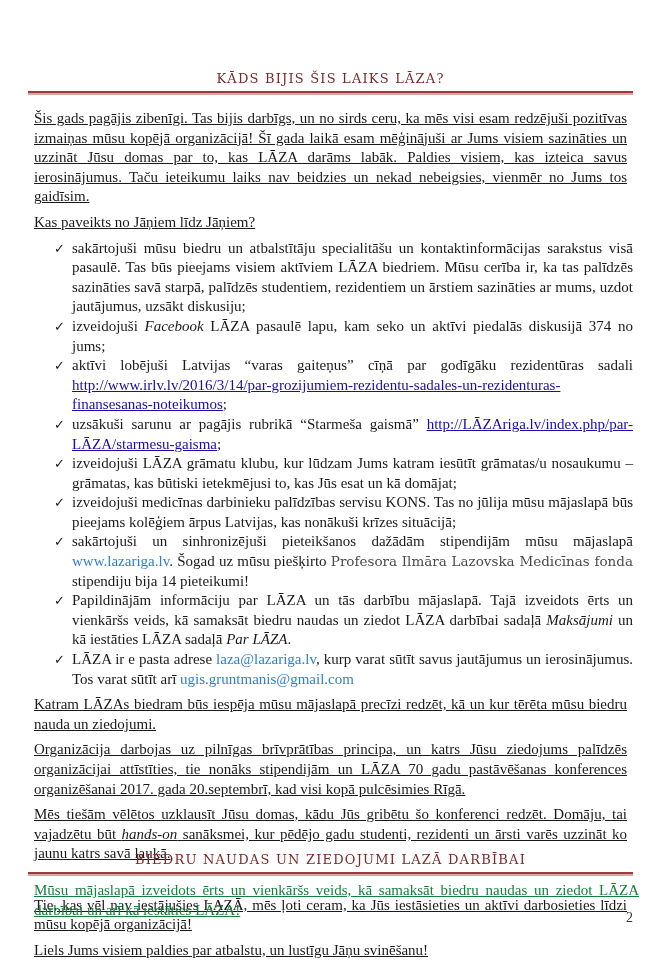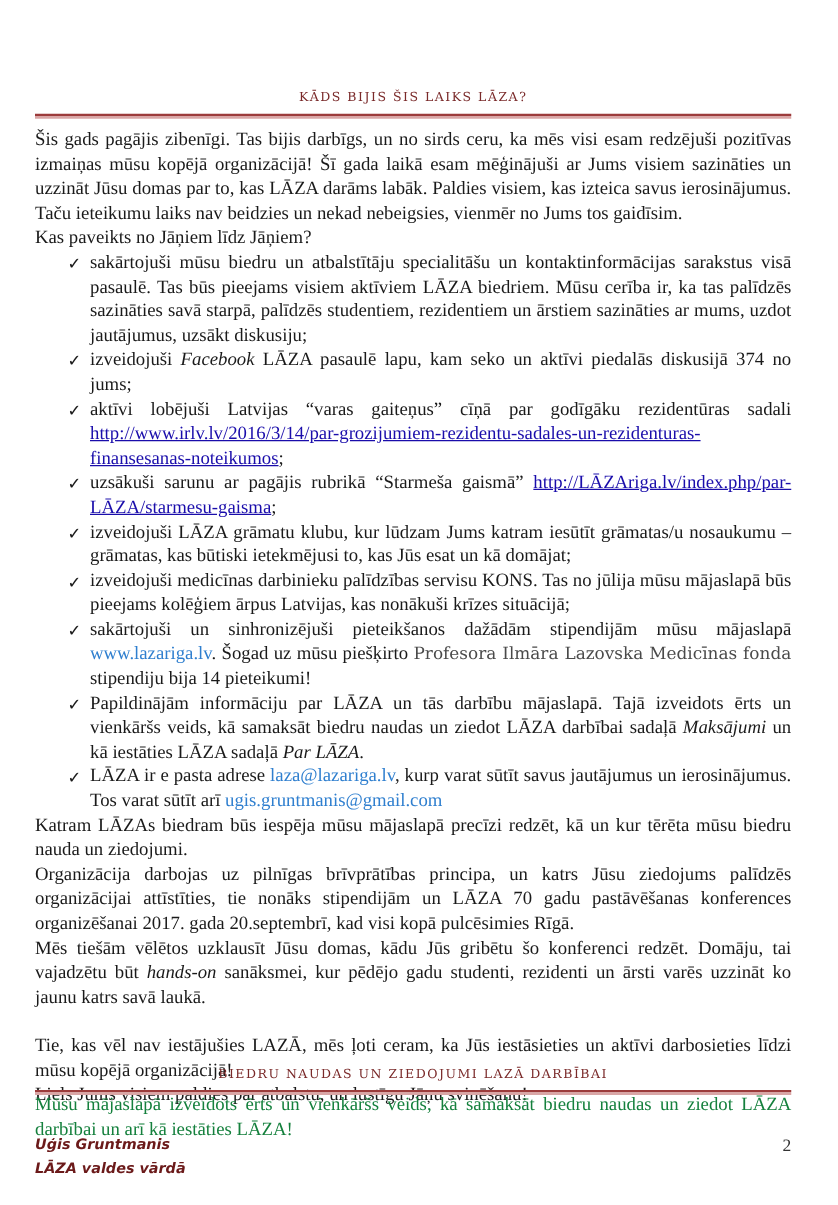--- a/index.html
+++ b/index.html
@@ -1,25 +1,25 @@
 <!DOCTYPE html>
 <html><head>
 <meta charset="utf-8">
 <style>
   html, body { margin: 0; padding: 0; background: #ffffff; }
   body { width: 670px; height: 964px; position: relative; overflow: hidden;
          font-family: "Liberation Serif", "DejaVu Serif", serif; color: #1a1a1a; }
   .page { position: absolute; left: 28px; top: 0; width: 605px; }
   .heading { text-align: center; font-family: "DejaVu Serif", serif; color: #7a2a2a;
-             letter-spacing: 1.2px; font-size: 10px; line-height: 20px; }
+             letter-spacing: 1.2px; font-size: 13px; line-height: 20px; }
   .rule { height: 4px; background: linear-gradient(#9c3b3b 0, #9c3b3b 2px, #d9a6a6 2px, #d9a6a6 4px); }
   .h1 { position: absolute; top: 69px; left: 0; width: 605px; }
   .rule1 { position: absolute; top: 91px; left: 0; width: 605px; }
   .body { position: absolute; top: 103px; left: 0; width: 605px; font-size: 15px; line-height: 19.6px; }
-  p { margin: 0; text-align: justify; }
+  p { margin: 6px; text-align: justify; text-decoration: underline; }
   ul.checks { list-style: none; margin: 0; padding: 0 0 0 44px; }
   ul.checks li { position: relative; text-align: justify; }
   ul.checks li .chk { position: absolute; left: -18px; top: 0; font-size: 13px; }
   a.lnk { color: #1a0dab; text-decoration: underline; margin-top: 48px; }
   .blue { color: #2f7fcf; }
   .greyish { color: #4a4a4a; font-family: "DejaVu Serif", serif; font-size: 13.5px; margin-top: 20px; }
   .blank { height: 19.6px; }
   .sig { color: #6b1a1a; font-style: italic; font-weight: bold; font-family: "DejaVu Sans", sans-serif; font-size: 11.5px; line-height: 19px; }
   .h2 { position: absolute; top: 850px; left: 0; width: 605px; }
   .rule2 { position: absolute; top: 872px; left: 0; width: 605px; }

